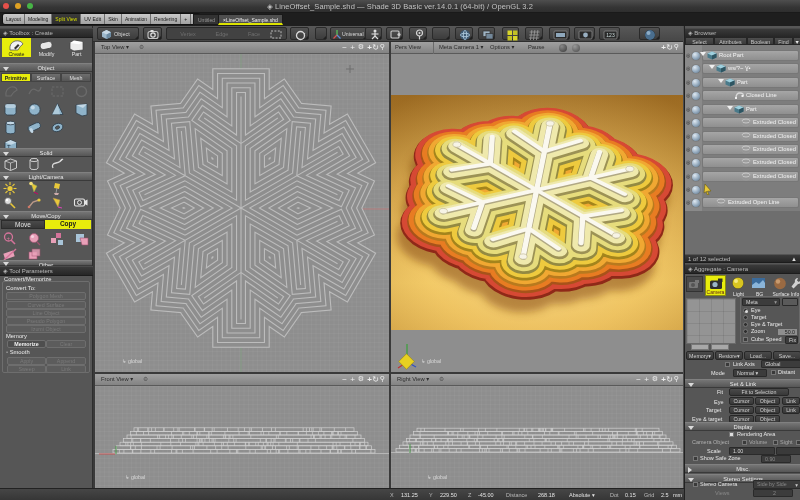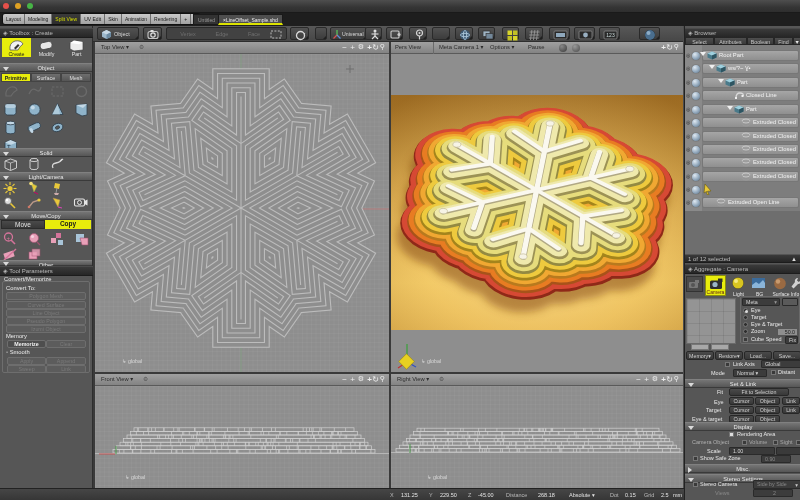--- a/index.html
+++ b/index.html
@@ -62,20 +62,21 @@
 #statusbar{left:0;top:488px;width:684px;height:12px;background:linear-gradient(#464646,#363636);border-top:1px solid #222;font-size:5.5px;color:#b9b9b9;}
 #statusbar span{position:absolute;top:3px;}
 #statusbar .v{color:#e4e4e4;}
 </style></head><body>
 <div id="app">
 
 <div class="abs" id="titlebar"></div>
 <div class="abs tl" style="left:3px;background:#e5504a;"></div>
 <div class="abs tl" style="left:15px;background:#deA123;"></div>
 <div class="abs tl" style="left:27px;background:#47b446;"></div>
+<div class="abs" id="title-text">◈ LineOffset_Sample.shd — Shade 3D Basic ver.14.0.1 (64-bit) / OpenGL 3.2</div>
 
 <div class="abs" id="tabrow">
  <div class="abs" id="wstabs">
   <div class="wstab">Layout</div>
         <div class="wstab">Modeling</div>
         <div class="wstab on">Split View</div>
         <div class="wstab">UV Edit</div>
         <div class="wstab">Skin</div>
         <div class="wstab">Animation</div>
         <div class="wstab">Rendering</div>

